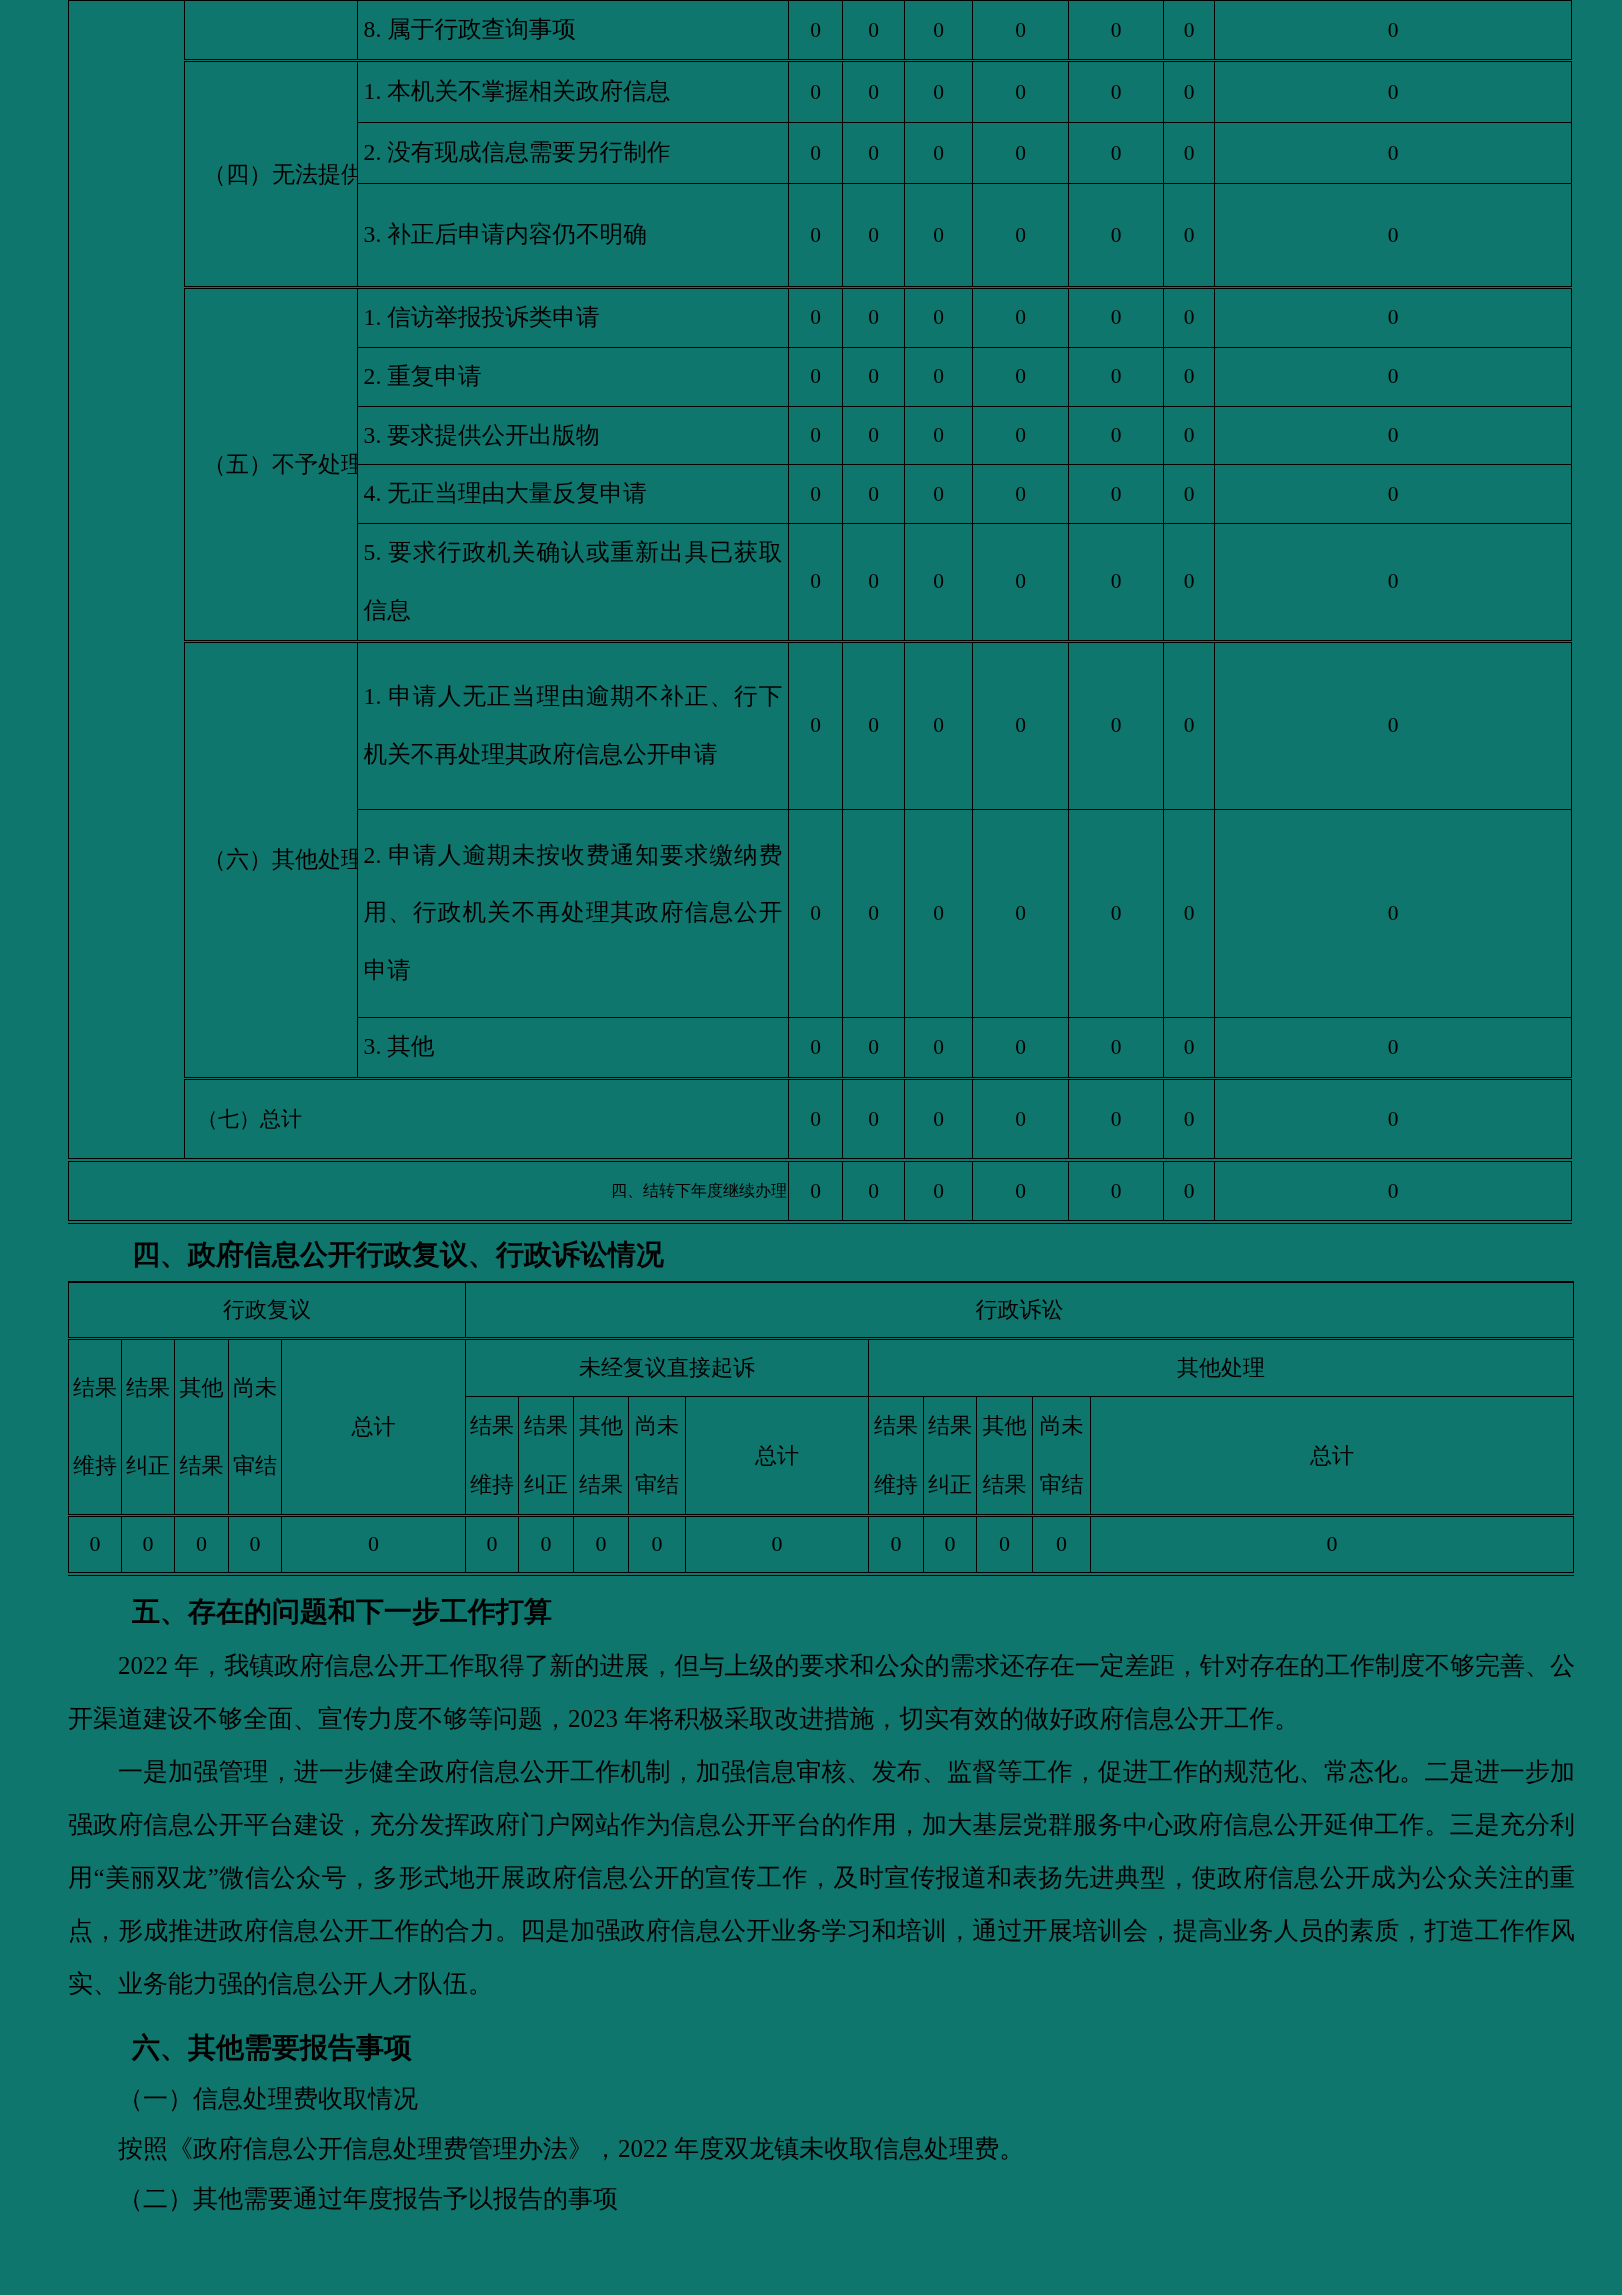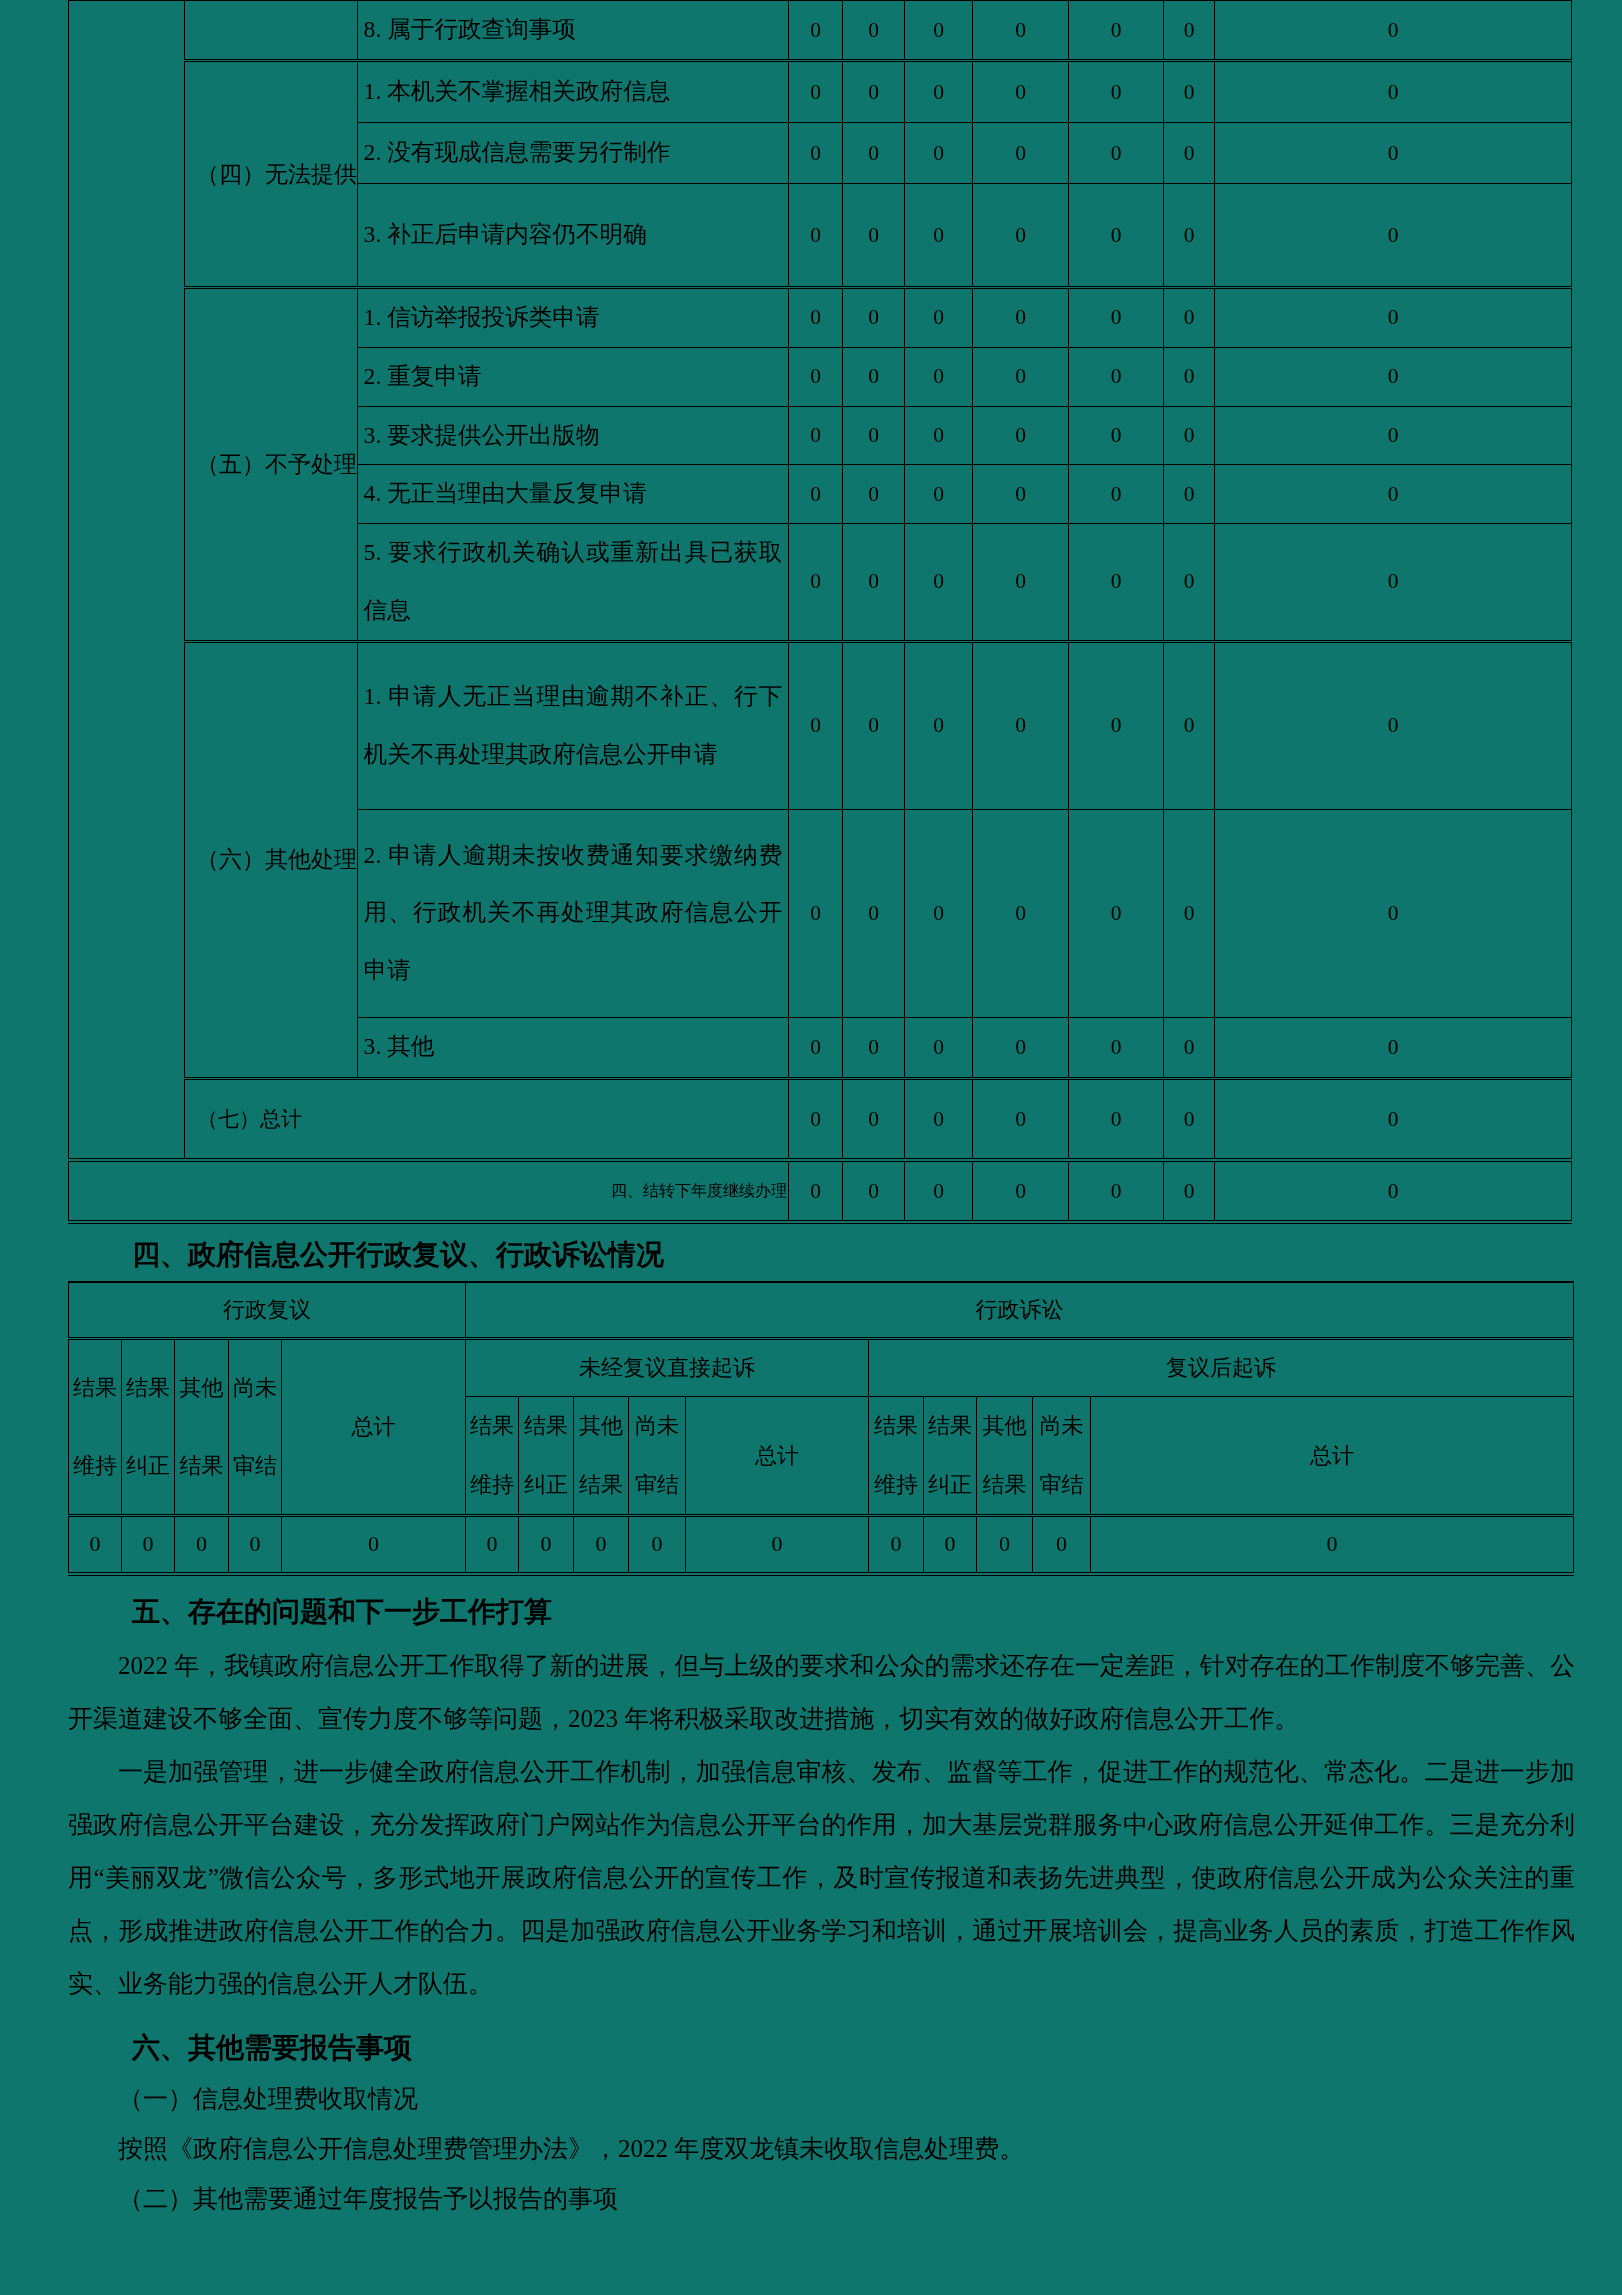--- a/index.html
+++ b/index.html
@@ -4,21 +4,21 @@
 <style>
   html,body{margin:0;padding:0;background:#fff;}
   .page{position:relative;width:1623px;height:2295px;background:#0f766e;overflow:hidden;
         font-family:"Liberation Serif","DejaVu Serif",serif;color:#000;}
   table{border-collapse:collapse;table-layout:fixed;margin-left:68px;}
   td{border:1.4px solid #000;font-family:"Liberation Serif","DejaVu Serif",serif;
      font-size:23.6px;color:#000;vertical-align:middle;overflow:hidden;}
   
   .t1{width:1503px;}
   .t1 td.item{text-align:left;padding:0 5.6px;line-height:2.45;text-align:justify;}
-  .t1 td.cat{text-align:left;padding:0 11px;white-space:nowrap;font-size:23px;}
+  .t1 td.cat{text-align:left;padding:0 18px;white-space:nowrap;font-size:23px;}
   .t1 td.cat7{text-align:left;padding-left:12px;white-space:nowrap;font-size:21px;}
   .t1 td.rowlabel{text-align:right;padding-left:5.6px;white-space:nowrap;font-size:16px;margin-top:37px;}
   td.n{text-align:center;padding:0;font-size:21.5px;}
   .bt{border-top:3.5px double #000;}
   .bt2{border-top:4.2px double #000;}
   .t1 tr:last-child td{border-bottom:4.2px double #000;}
   
   .t2{width:1503px;margin-top:7px;}
   .t2 td{font-size:22px;text-align:center;padding:0;}
   .t2 tr:first-child td{border-top:2.8px solid #000;border-bottom:3.5px double #000;}
@@ -227,21 +227,21 @@
       <td colspan="5">行政复议</td>
       <td colspan="10">行政诉讼</td>
     </tr>
     <tr style="height:58px">
       <td class="vh" rowspan="2">结果维持</td>
       <td class="vh" rowspan="2">结果纠正</td>
       <td class="vh" rowspan="2">其他结果</td>
       <td class="vh" rowspan="2">尚未审结</td>
       <td rowspan="2">总计</td>
       <td colspan="5">未经复议直接起诉</td>
-      <td colspan="5">复议后起诉</td>
+      <td colspan="5">其他处理</td>
     </tr>
     <tr style="height:111px">
       <td class="sh">结果维持</td>
       <td class="sh">结果纠正</td>
       <td class="sh">其他结果</td>
       <td class="sh">尚未审结</td>
       <td>总计</td>
       <td class="sh">结果维持</td>
       <td class="sh">结果纠正</td>
       <td class="sh">其他结果</td>

